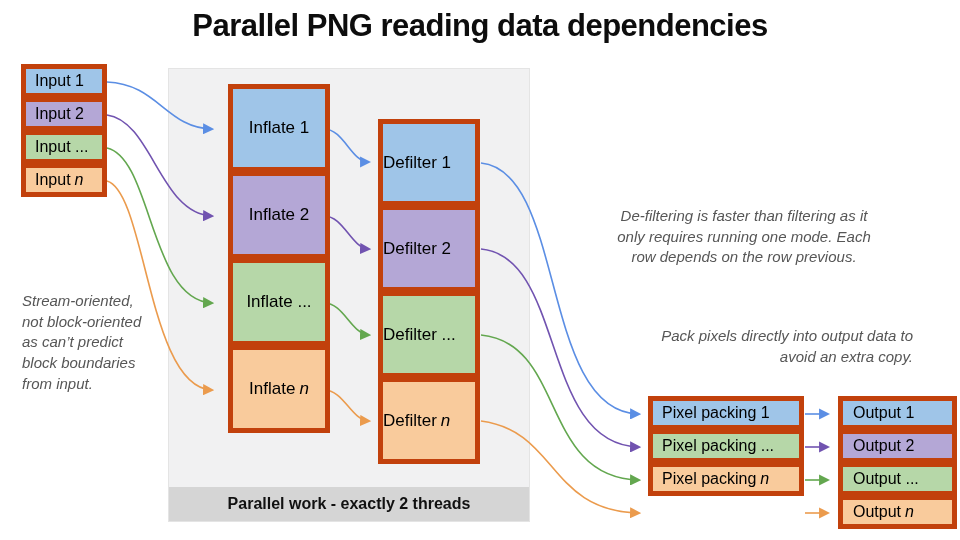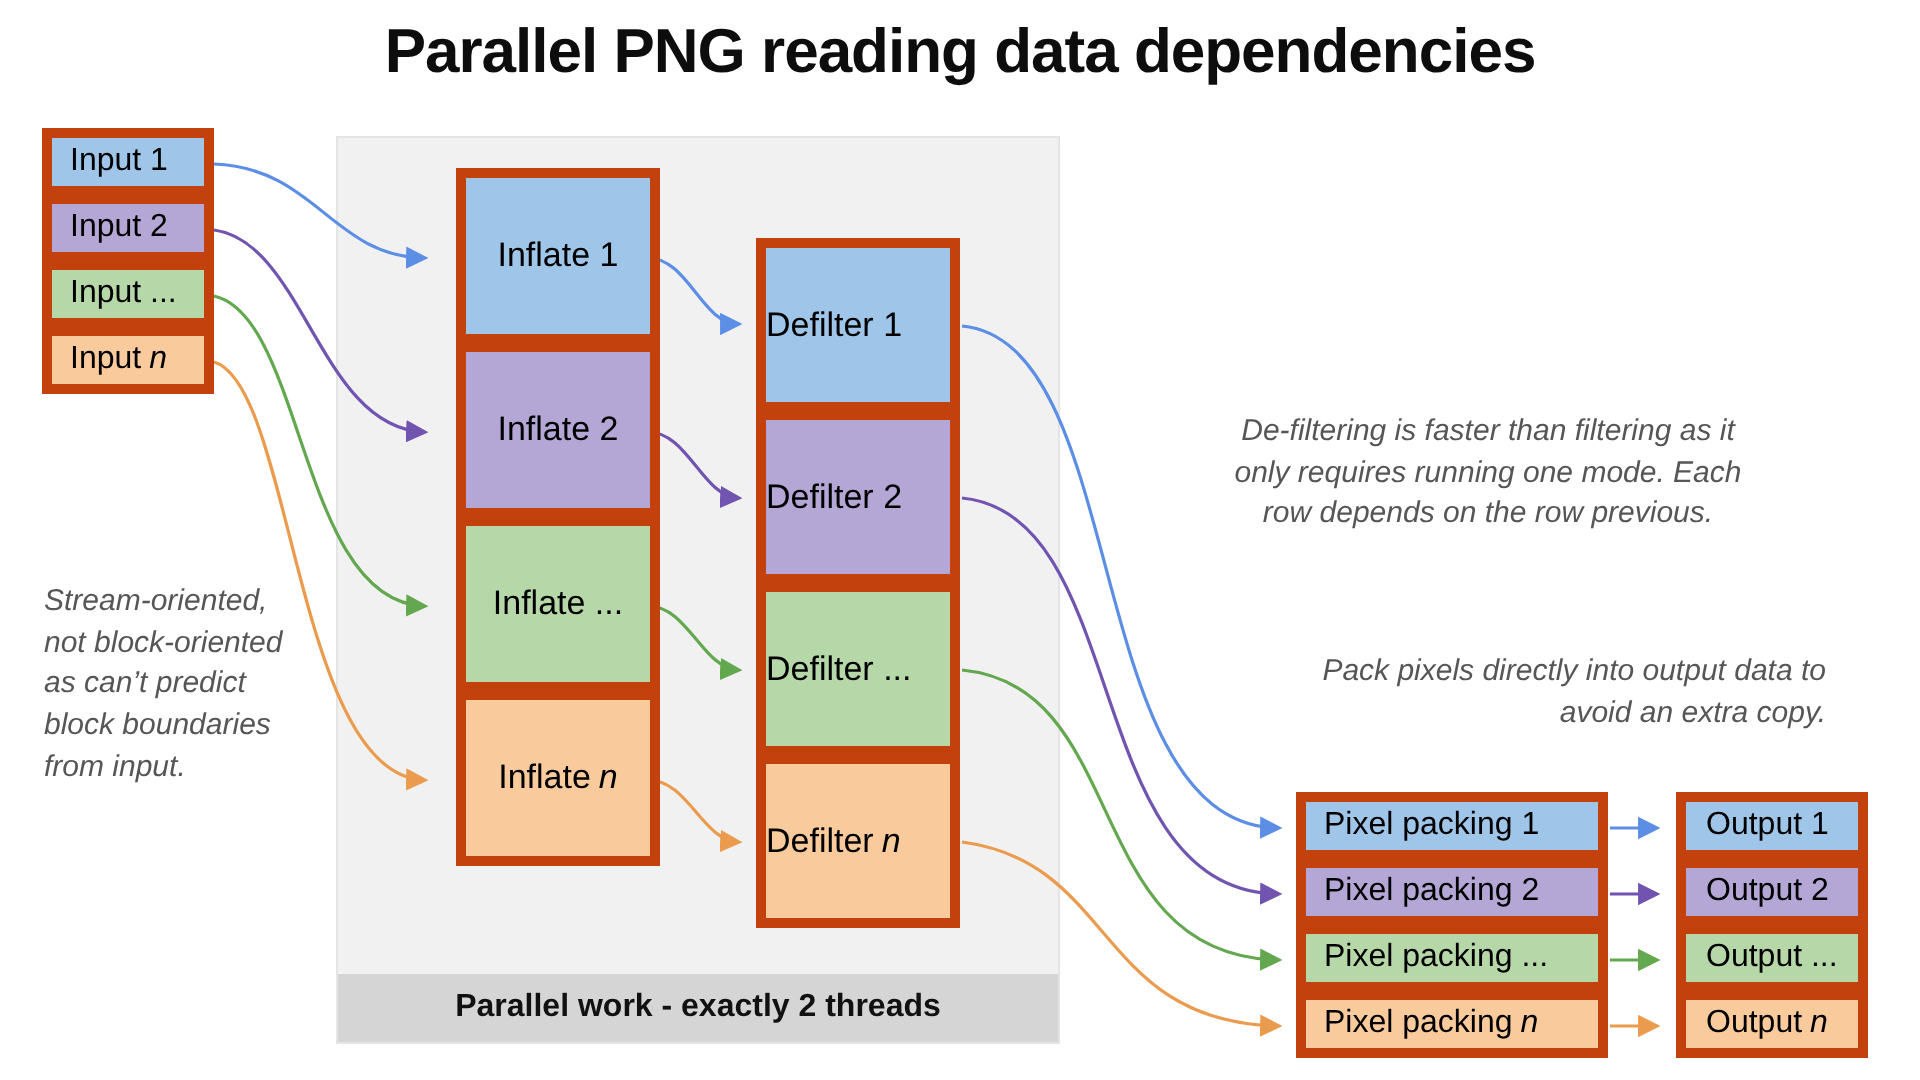--- a/index.html
+++ b/index.html
@@ -17,21 +17,21 @@
        margin-top:-1px;display:flex;align-items:center;color:#000000;}
   .stack.inputs{left:21px;top:65px;}
   .inputs .box{width:86px;height:34px;padding-left:9px;font-size:16px;}
   .stack.inflates{left:228px;top:85px;}
   .inflates .box{width:102px;height:88px;justify-content:center;font-size:17px;}
   .stack.defilters{left:378px;top:120px;}
   .defilters .box{width:102px;height:87px;justify-content:flex-start;font-size:17px;}
   .stack.packing{left:648px;top:397px;}
   .packing .box{width:156px;height:34px;padding-left:9px;font-size:16px;}
   .stack.outputs{left:838px;top:397px;}
-  .outputs .box{width:96px;height:34px;padding-left:10px;font-size:16px;text-align:center;}
+  .outputs .box{width:119px;height:34px;padding-left:10px;font-size:16px;text-align:center;}
   .var{font-style:italic;padding-left:4px;}
   .note{position:absolute;font-style:italic;font-size:15px;line-height:1.38;
         color:#565656;white-space:pre-line;}
   .note.inflate-note{left:570px;top:90px;width:340px;text-align:left;}
   .note.defilter-note{left:598px;top:206px;width:292px;text-align:center;}
   .note.pack-note{left:632px;top:326px;width:281px;text-align:right;}
   .note.stream-note{left:22px;top:291px;width:150px;text-align:left;}
   svg.arrows{position:absolute;left:0;top:0;pointer-events:none;}
   .arrow{fill:none;stroke-width:1.6px;}
 </style>
@@ -128,23 +128,20 @@
     <div class="box" style="background: rgb(249, 203, 156);">
         <span>Defilter</span>
         <span class="var">n</span>
       </div>
   </div>
 
   <div class="stack packing">
     <div class="box" style="background: rgb(159, 197, 232);">
         <span>Pixel packing 1</span>
       </div>
-    <div class="box" style="background: rgb(180, 167, 214);">
-        <span>Pixel packing 2</span>
-      </div>
     <div class="box" style="background: rgb(182, 215, 168);">
         <span>Pixel packing ...</span>
       </div>
     <div class="box" style="background: rgb(249, 203, 156);">
         <span>Pixel packing</span>
         <span class="var">n</span>
       </div>
   </div>
 
   <div class="stack outputs">

